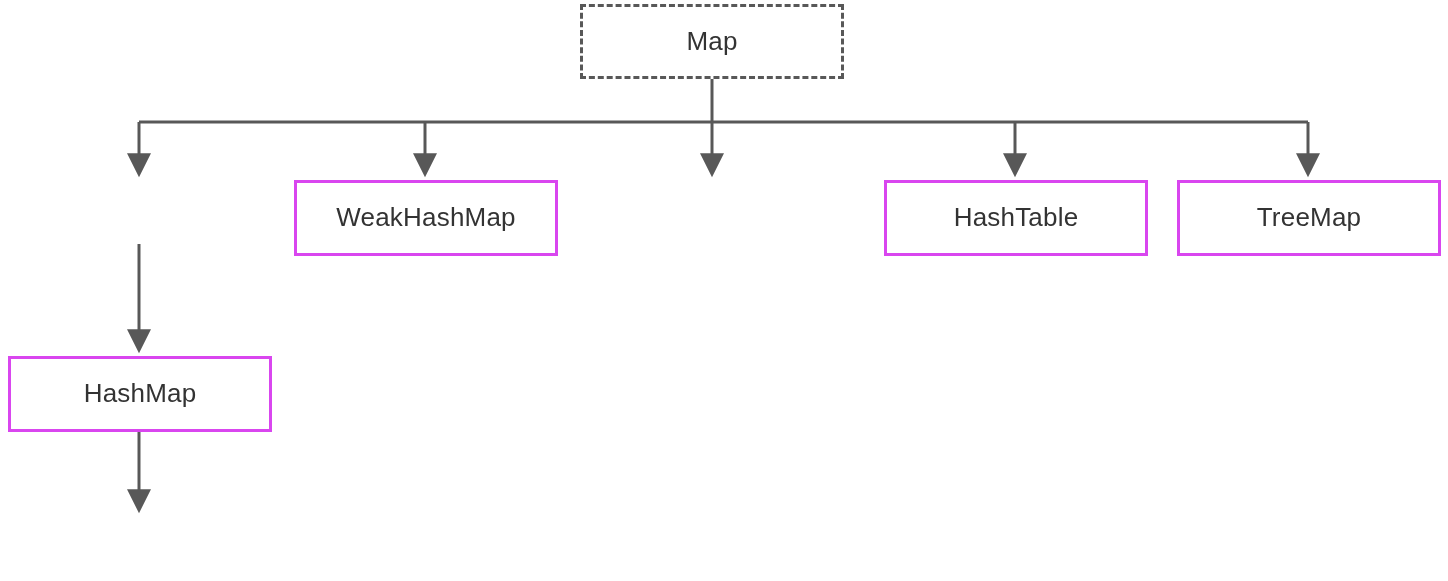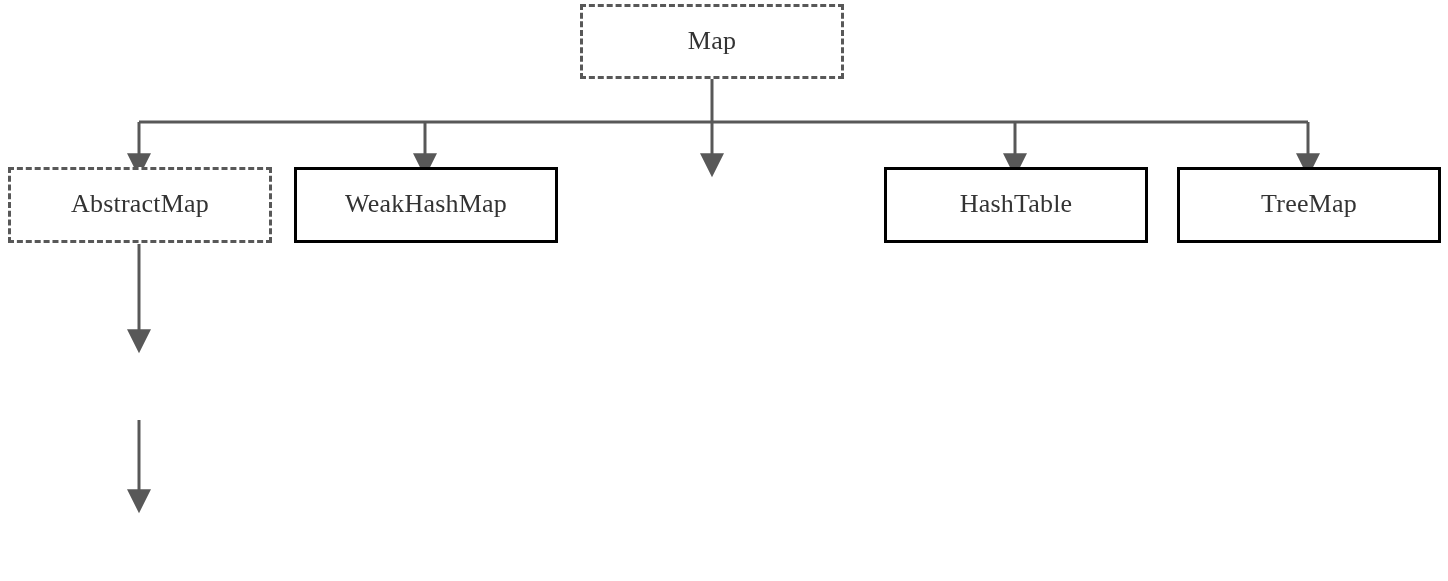--- a/index.html
+++ b/index.html
@@ -6,21 +6,21 @@
     margin: 0;
     padding: 0;
     background: #ffffff;
   }
   #diagram-root {
     position: relative;
     width: 1448px;
     height: 581px;
     background: #ffffff;
     overflow: hidden;
-    font-family: Liberation Serif, serif;
+    font-family: Liberation Sans, sans-serif;
     text-align: center;
   }
   #edge-layer {
     position: absolute;
     left: 0;
     top: 0;
     width: 1448px;
     height: 581px;
     pointer-events: none;
   }
@@ -31,21 +31,22 @@
     align-items: center;
     justify-content: center;
     background: #ffffff;
     color: #333333;
     font-size: 26px;
     font-weight: 400;
     letter-spacing: 0.2px;
     white-space: nowrap;
   }
   .node.solid {
-    border: 3px solid #000000;
+    border: 3px solid #d946ef;
+    margin-top: 13px;
   }
   .node.dashed {
     border: 3px dashed #585858;
   }
   .node-label {
     line-height: 1;
     padding-bottom: 2px;
   }
 </style>
 </head>
@@ -76,32 +77,32 @@
 
     <path d="M139,244 L139,331" stroke="#585858" stroke-width="3" fill="none" marker-end="url(#arrowhead)"></path>
 
     <path d="M139,420 L139,491" stroke="#585858" stroke-width="3" fill="none" marker-end="url(#arrowhead)"></path>
   </svg>
 
   <div class="node dashed" style="left:580px; top:4px; width:264px; height:75px;">
     <span class="node-label">Map</span>
   </div>
 
-  <div class="node dashed" style="left:8px; top:167px; width:264px; height:76px;">
-    <span class="node-label">AbstractMap</span>
-  </div>
 
   <div class="node solid" style="left:294px; top:167px; width:264px; height:76px;">
     <span class="node-label">WeakHashMap</span>
   </div>
 
 
   <div class="node solid" style="left:1177px; top:167px; width:264px; height:76px;">
     <span class="node-label">TreeMap</span>
   </div>
 
   <div class="node solid" style="left:884px; top:167px; width:264px; height:76px;">
     <span class="node-label">HashTable</span>
   </div>
 
+  <div class="node solid" style="left:8px; top:343px; width:264px; height:76px;">
+    <span class="node-label">HashMap</span>
+  </div>
 
 
 </div>
 
 </body></html>

